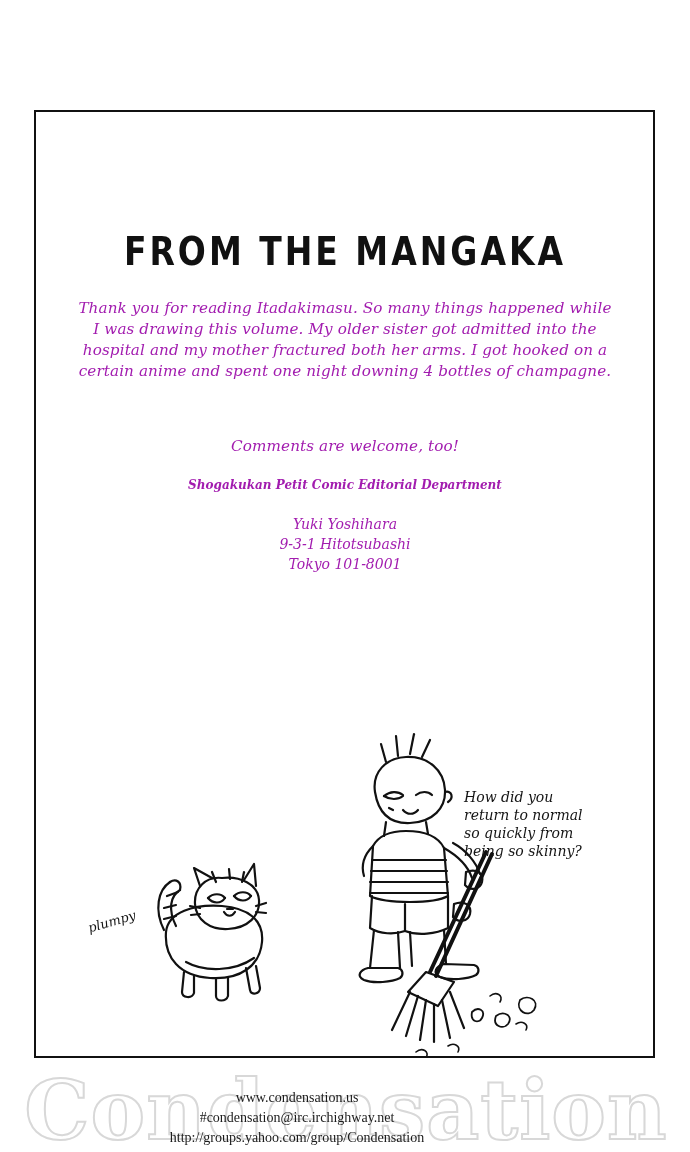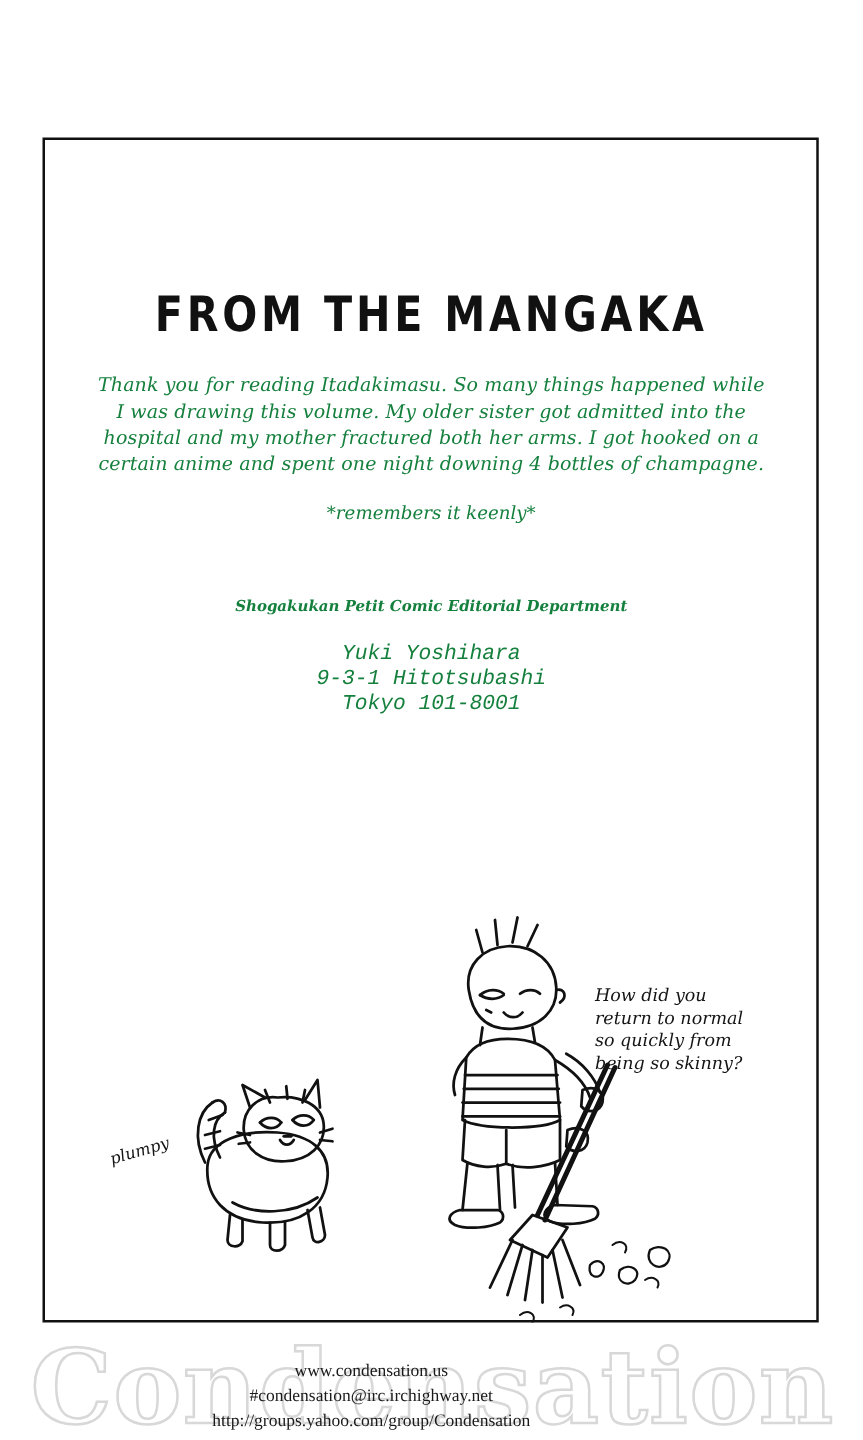--- a/index.html
+++ b/index.html
@@ -56,49 +56,49 @@
   #letter {
     position: absolute;
     left: 78px;
     top: 298px;
     width: 534px;
     text-align: center;
     font-family: "DejaVu Serif", serif;
     font-style: italic;
     font-size: 15.2px;
     line-height: 21px;
-    color: #15803d;
+    color: #a21caf;
   }
   #letter p { margin: 0; }
   .gap-md { height: 18px; }
 
   .para-main { letter-spacing: 0.1px; }
   .aside { font-size: 14.6px; }
   .dept { font-weight: 700; font-size: 12px; }
-  .addr { line-height: 20px; font-size: 17px; font-family: Liberation Mono, monospace; }
+  .addr { line-height: 20px; font-size: 14px; }
 
   
   #art {
     position: absolute;
     left: 34px;
     top: 700px;
     width: 621px;
     height: 358px;
   }
   #art svg { display: block; }
 
   .handwrite {
     position: absolute;
     font-family: "DejaVu Serif", serif;
     font-style: italic;
     font-size: 14px;
     line-height: 18px;
     color: #141414;
   }
-  #speech-text { left: 442px; top: 88px; width: 130px; }
+  #speech-text { left: 430px; top: 88px; width: 130px; }
   #cat-label {
     left: 52px; top: 220px;
     font-size: 13px;
     transform: rotate(-16deg);
     transform-origin: left top;
   }
 
   
   #watermark {
     position: absolute;
@@ -135,23 +135,23 @@
 
 <div id="page">
 
   <div id="panel-border"></div>
 
   <div id="headline">FROM THE MANGAKA</div>
 
   <div id="letter">
     <p class="para-main">Thank you for reading Itadakimasu.  So many things happened while I was drawing this volume.  My older sister got admitted into the hospital and my mother fractured both her arms.  I got hooked on a certain anime and spent one night downing 4 bottles of champagne.</p>
     <div class="gap-md"></div>
-    <p class="aside">*remembers it keenly*</p>
-    <div class="gap-md"></div>
-    <div class="gap-md"></div>
+    <div class="gap-md"></div>
+    <div class="gap-md"></div>
+    <p class="para-main">Comments are welcome, too!</p>
     <div class="gap-md"></div>
     <p class="dept">Shogakukan Petit Comic Editorial Department</p>
     <div class="gap-md"></div>
     <p class="addr">Yuki Yoshihara</p>
     <p class="addr">9-3-1 Hitotsubashi</p>
     <p class="addr">Tokyo 101-8001</p>
   </div>
 
   <div id="art">
     <svg width="621" height="358" viewBox="0 0 621 358" xmlns="http://www.w3.org/2000/svg">

